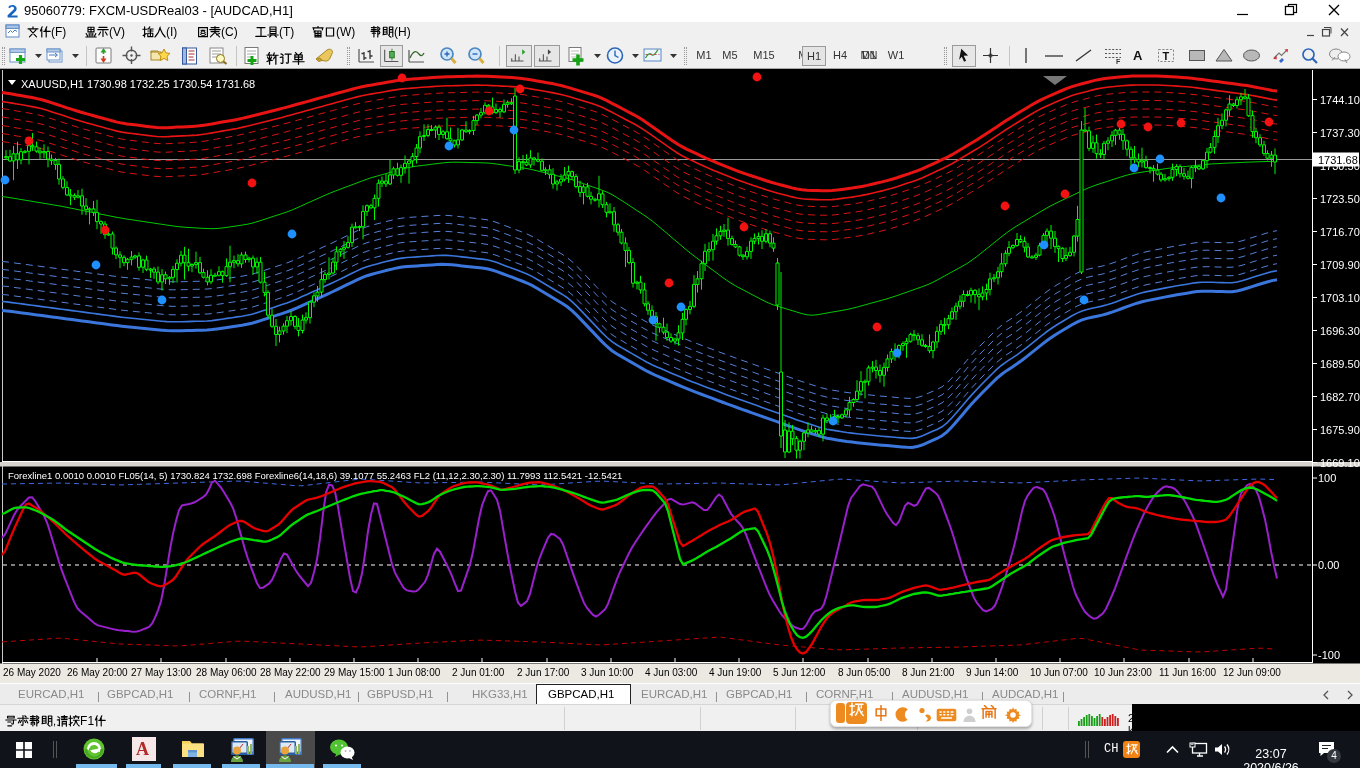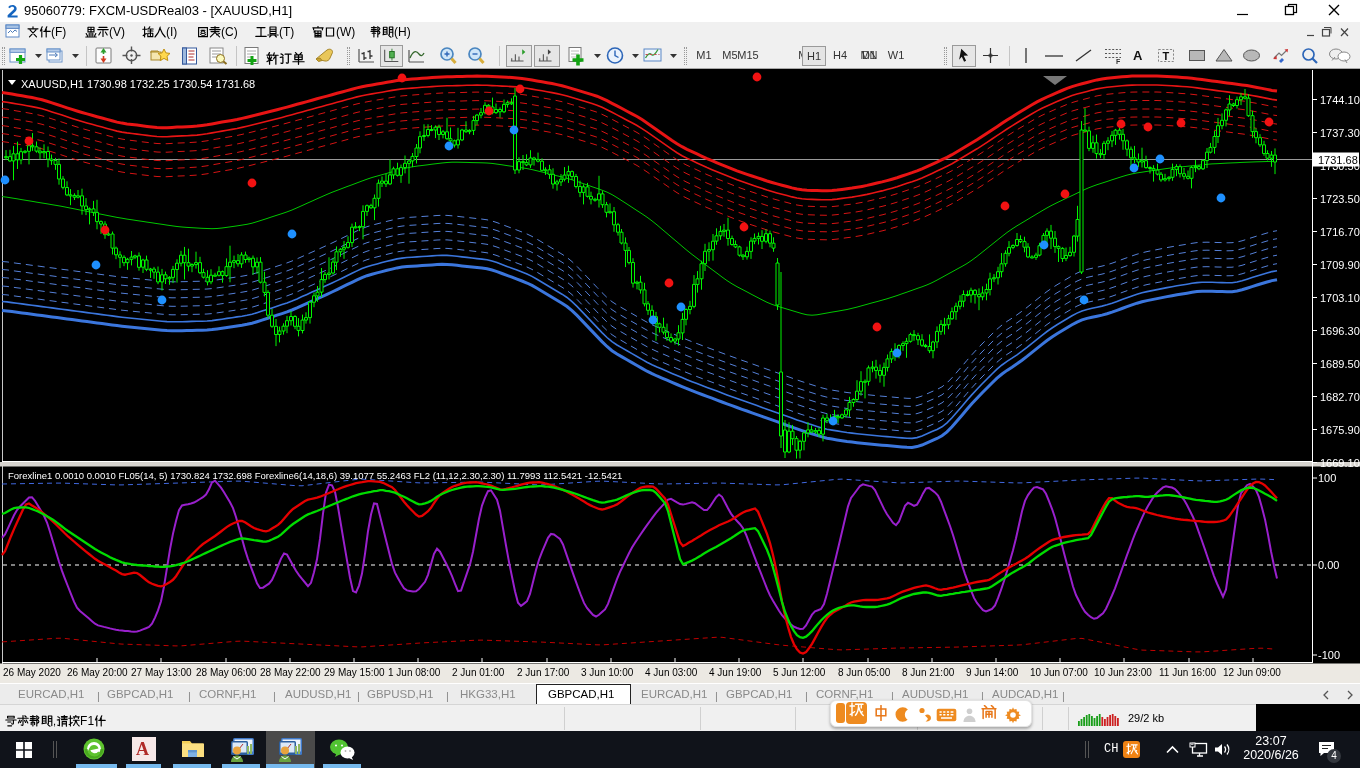--- a/index.html
+++ b/index.html
@@ -1,20 +1,20 @@
 <!DOCTYPE html>
 <html><head><meta charset="utf-8"><style>*{margin:0;padding:0;box-sizing:border-box}
 html,body{width:1360px;height:768px;overflow:hidden;font-family:"Liberation Sans",sans-serif;background:#000}
 .abs{position:absolute}
 #titlebar{position:absolute;left:0;top:0;width:1360px;height:22px;background:#fff}
 #menubar{position:absolute;left:0;top:22px;width:1360px;height:20px;background:#f0f0f0}
 #toolbar{position:absolute;left:0;top:42px;width:1360px;height:27px;background:#f0f0f0;border-bottom:1px solid #a8a8a8}
 #chart{position:absolute;left:0;top:69px;width:1360px;height:614px;background:#ec4899}
 #tabbar{position:absolute;left:0;top:683px;width:1360px;height:21px;background:#ececec;border-top:1px solid #fff}
-#statusbar{position:absolute;left:0;top:704px;width:1256px;height:27px;background:#f0f0f0;border-top:1px solid #d5d5d5}
+#statusbar{position:absolute;left:0;top:704px;width:1132px;height:27px;background:#f0f0f0;border-top:1px solid #d5d5d5}
 #taskbar{position:absolute;left:0;top:731px;width:1360px;height:37px;background:#10131a}
 .hz{display:inline-block;vertical-align:-2px}
 .hz use{stroke-width:1.15;fill:none}
 .mi{position:absolute;top:3px;font-size:12px;color:#000;white-space:nowrap}
 .tbtn{position:absolute;top:3px;height:21px}
 .tf{position:absolute;top:5px;font-size:11px;color:#333;text-align:center;width:24px;line-height:17px}
 .tab{position:absolute;top:4px;font-size:11.5px;color:#8a8a8a;white-space:nowrap}
 .tsep{position:absolute;top:6px;font-size:11px;color:#888}
 .grip{position:absolute;top:5px;width:3px;height:18px;border-left:1px dotted #999;border-right:1px dotted #999}
 .vsep{position:absolute;top:4px;width:1px;height:20px;background:#c5c5c5}
@@ -98,21 +98,21 @@
       </symbol>
       <symbol id="g-bangz" viewBox="0 0 12 12">
         <path d="M1.4 1.6H6.4M3.9 .4V5.4M1.4 3.6H6.4M1 5.4H6.8M7.8 .6V11M7.8 1.2C10.6 1.8 10.6 3.4 7.8 4.8M7.8 4.8C10.6 5.4 10.6 7.2 7.8 8.6M3.9 6V11M2.2 7.2H5.6" fill="none" stroke-linecap="round"></path>
       </symbol>
     </defs>
   </svg>
 <div id="titlebar">
     <svg class="abs" style="left:5px;top:3px" width="16" height="16" viewBox="0 0 16 16">
       <path d="M3.2 4.2C4.6 1.6 8.6 1.2 10.6 3.2 12.2 4.8 12 7 10.4 8.6L6.2 12.6H12.6V14.6H2.6V12.2L8.4 6.8C9.4 5.8 9.4 4.8 8.6 4.2 7.6 3.4 5.8 3.6 5 5.2Z" fill="#1565c0"></path>
     </svg>
-    <div class="abs" style="left:24px;top:3px;font-size:13px;color:#000">95060779: FXCM-USDReal03 - [XAUUSD,H1]</div>
+    <div class="abs" style="left:24px;top:3px;font-size:13px;color:#000">95060779: FXCM-USDReal03 - [AUDCAD,H1]</div>
     <svg class="abs" style="left:1233px;top:0" width="127" height="22" viewBox="0 0 127 22">
       <g stroke="#000" stroke-width="1.2" fill="none">
         <path d="M4 14.5H15"></path>
         <rect x="52.5" y="6.5" width="8" height="8"></rect>
         <rect x="55.5" y="4.5" width="8" height="8" fill="#fff"></rect>
         <rect x="52.5" y="6.5" width="8" height="8" fill="#fff"></rect>
         <path d="M96 5L106 15M106 5L96 15" stroke-width="1.4"></path>
       </g>
     </svg>
   </div>
@@ -273,21 +273,21 @@
     </svg>
     <svg class="tbtn" style="left:642px;width:36px;top:3px;height:22px;" viewBox="0 0 36 22">
       <rect x="2" y="4" width="17" height="12" fill="#eef4fb" stroke="#5b87c5"></rect>
       <path d="M3.5 13c2-3.5 4-5.5 6-3.5s4-1 6.5-5" stroke="#3a9a3a" fill="none" stroke-width="1.3"></path>
       <path d="M3.5 9.5h14" stroke="#c05050" stroke-dasharray="2.5 1.8"></path>
       <path d="M28 9l3.5 4 3.5-4z" fill="#333"></path>
     </svg>
     <div class="grip" style="left:684px"></div>
     <div class="tf" style="left:692px">M1</div>
     <div class="tf" style="left:718px">M5</div>
-    <div class="tf" style="left:736px">M15</div>
+    <div class="tf" style="left:752px">M15</div>
     <div class="tf" style="left:797px">M30</div>
     <div class="tf" style="left:802px;border:1px solid #9a9a9a;background:#e4e4e4;top:4px;height:20px;line-height:18px">H1</div>
     <div class="tf" style="left:828px">H4</div>
     <div class="tf" style="left:857px">D1</div>
     <div class="tf" style="left:884px">W1</div>
     <div class="tf" style="left:857px">MN</div>
     <div class="grip" style="left:944px"></div>
     <svg class="tbtn" style="left:952px;width:24px;top:3px;height:22px;border:1px solid #9a9a9a;background:#e6e6e6;" viewBox="0 0 24 22">
       <path d="M9 3l7.5 7.5-4.8.3 2.6 5.4-2.2 1-2.5-5.5-3 3.3z" fill="#111"></path>
     </svg>
@@ -484,21 +484,21 @@
       <text x="1223" y="675.5" font-size="10" fill="#000">12 Jun 09:00</text>
       <path d="M1253 658v4.5" stroke="#fff"></path>
     </svg></div>
 <div id="tabbar">
     <div class="abs" style="left:536px;top:0;width:95px;height:21px;background:#fff;border:1.5px solid #222;border-bottom:none"></div>
     <div class="tab" style="left:18px;color:#8a8a8a">EURCAD,H1</div>
     <div class="tab" style="left:107px;color:#8a8a8a">GBPCAD,H1</div>
     <div class="tab" style="left:199px;color:#8a8a8a">CORNF,H1</div>
     <div class="tab" style="left:285px;color:#8a8a8a">AUDUSD,H1</div>
     <div class="tab" style="left:367px;color:#8a8a8a">GBPUSD,H1</div>
-    <div class="tab" style="left:460px;color:#8a8a8a">HKG33,H1</div>
+    <div class="tab" style="left:472px;color:#8a8a8a">HKG33,H1</div>
     <div class="tab" style="left:548px;color:#000">GBPCAD,H1</div>
     <div class="tab" style="left:641px;color:#8a8a8a">EURCAD,H1</div>
     <div class="tab" style="left:726px;color:#8a8a8a">GBPCAD,H1</div>
     <div class="tab" style="left:816px;color:#8a8a8a">CORNF,H1</div>
     <div class="tab" style="left:902px;color:#8a8a8a">AUDUSD,H1</div>
     <div class="tab" style="left:992px;color:#8a8a8a">AUDCAD,H1</div>
     <div class="tsep" style="left:97px">|</div>
     <div class="tsep" style="left:188px">|</div>
     <div class="tsep" style="left:273px">|</div>
     <div class="tsep" style="left:357px">|</div>
@@ -656,20 +656,20 @@
       <rect x="3.5" y="1.5" width="14" height="9.5" fill="none" stroke="#fff" stroke-width="1.3"></rect>
       <path d="M8 14h6M10.5 11v3" stroke="#fff" stroke-width="1.3"></path>
       <rect x="1" y="1" width="5" height="4" fill="#10131a" stroke="#fff"></rect>
       <path d="M2 2.2h2.5" stroke="#fff"></path>
     </svg>
     <svg class="abs" style="left:1214px;top:11px" width="17" height="15" viewBox="0 0 17 15">
       <path d="M1 5.5h3L8 2v11L4 9.5H1z" fill="#fff"></path>
       <path d="M10.5 4.5a5 5 0 0 1 0 6M13 2.5a8 8 0 0 1 0 10" fill="none" stroke="#fff" stroke-width="1.3"></path>
     </svg>
     <div class="abs" style="left:1240px;top:0;width:62px;height:37px;color:#fff;font-size:12.5px;text-align:center">
-      <div style="margin-top:3px">23:07</div>
+      <div style="margin-top:16px">23:07</div>
       <div>2020/6/26</div>
     </div>
     <svg class="abs" style="left:1318px;top:10px" width="17" height="16" viewBox="0 0 17 16">
       <path d="M1 1h15v11H6l-3.5 3v-3H1z" fill="#fff"></path>
       <path d="M4 4.5h9M4 7.5h6" stroke="#222" stroke-width="1.2"></path>
     </svg>
     <div class="abs" style="left:1327px;top:18px;width:14px;height:14px;background:#33373e;border-radius:50%;color:#fff;font-size:10px;text-align:center;line-height:14px">4</div>
   </div>
 </body></html>

